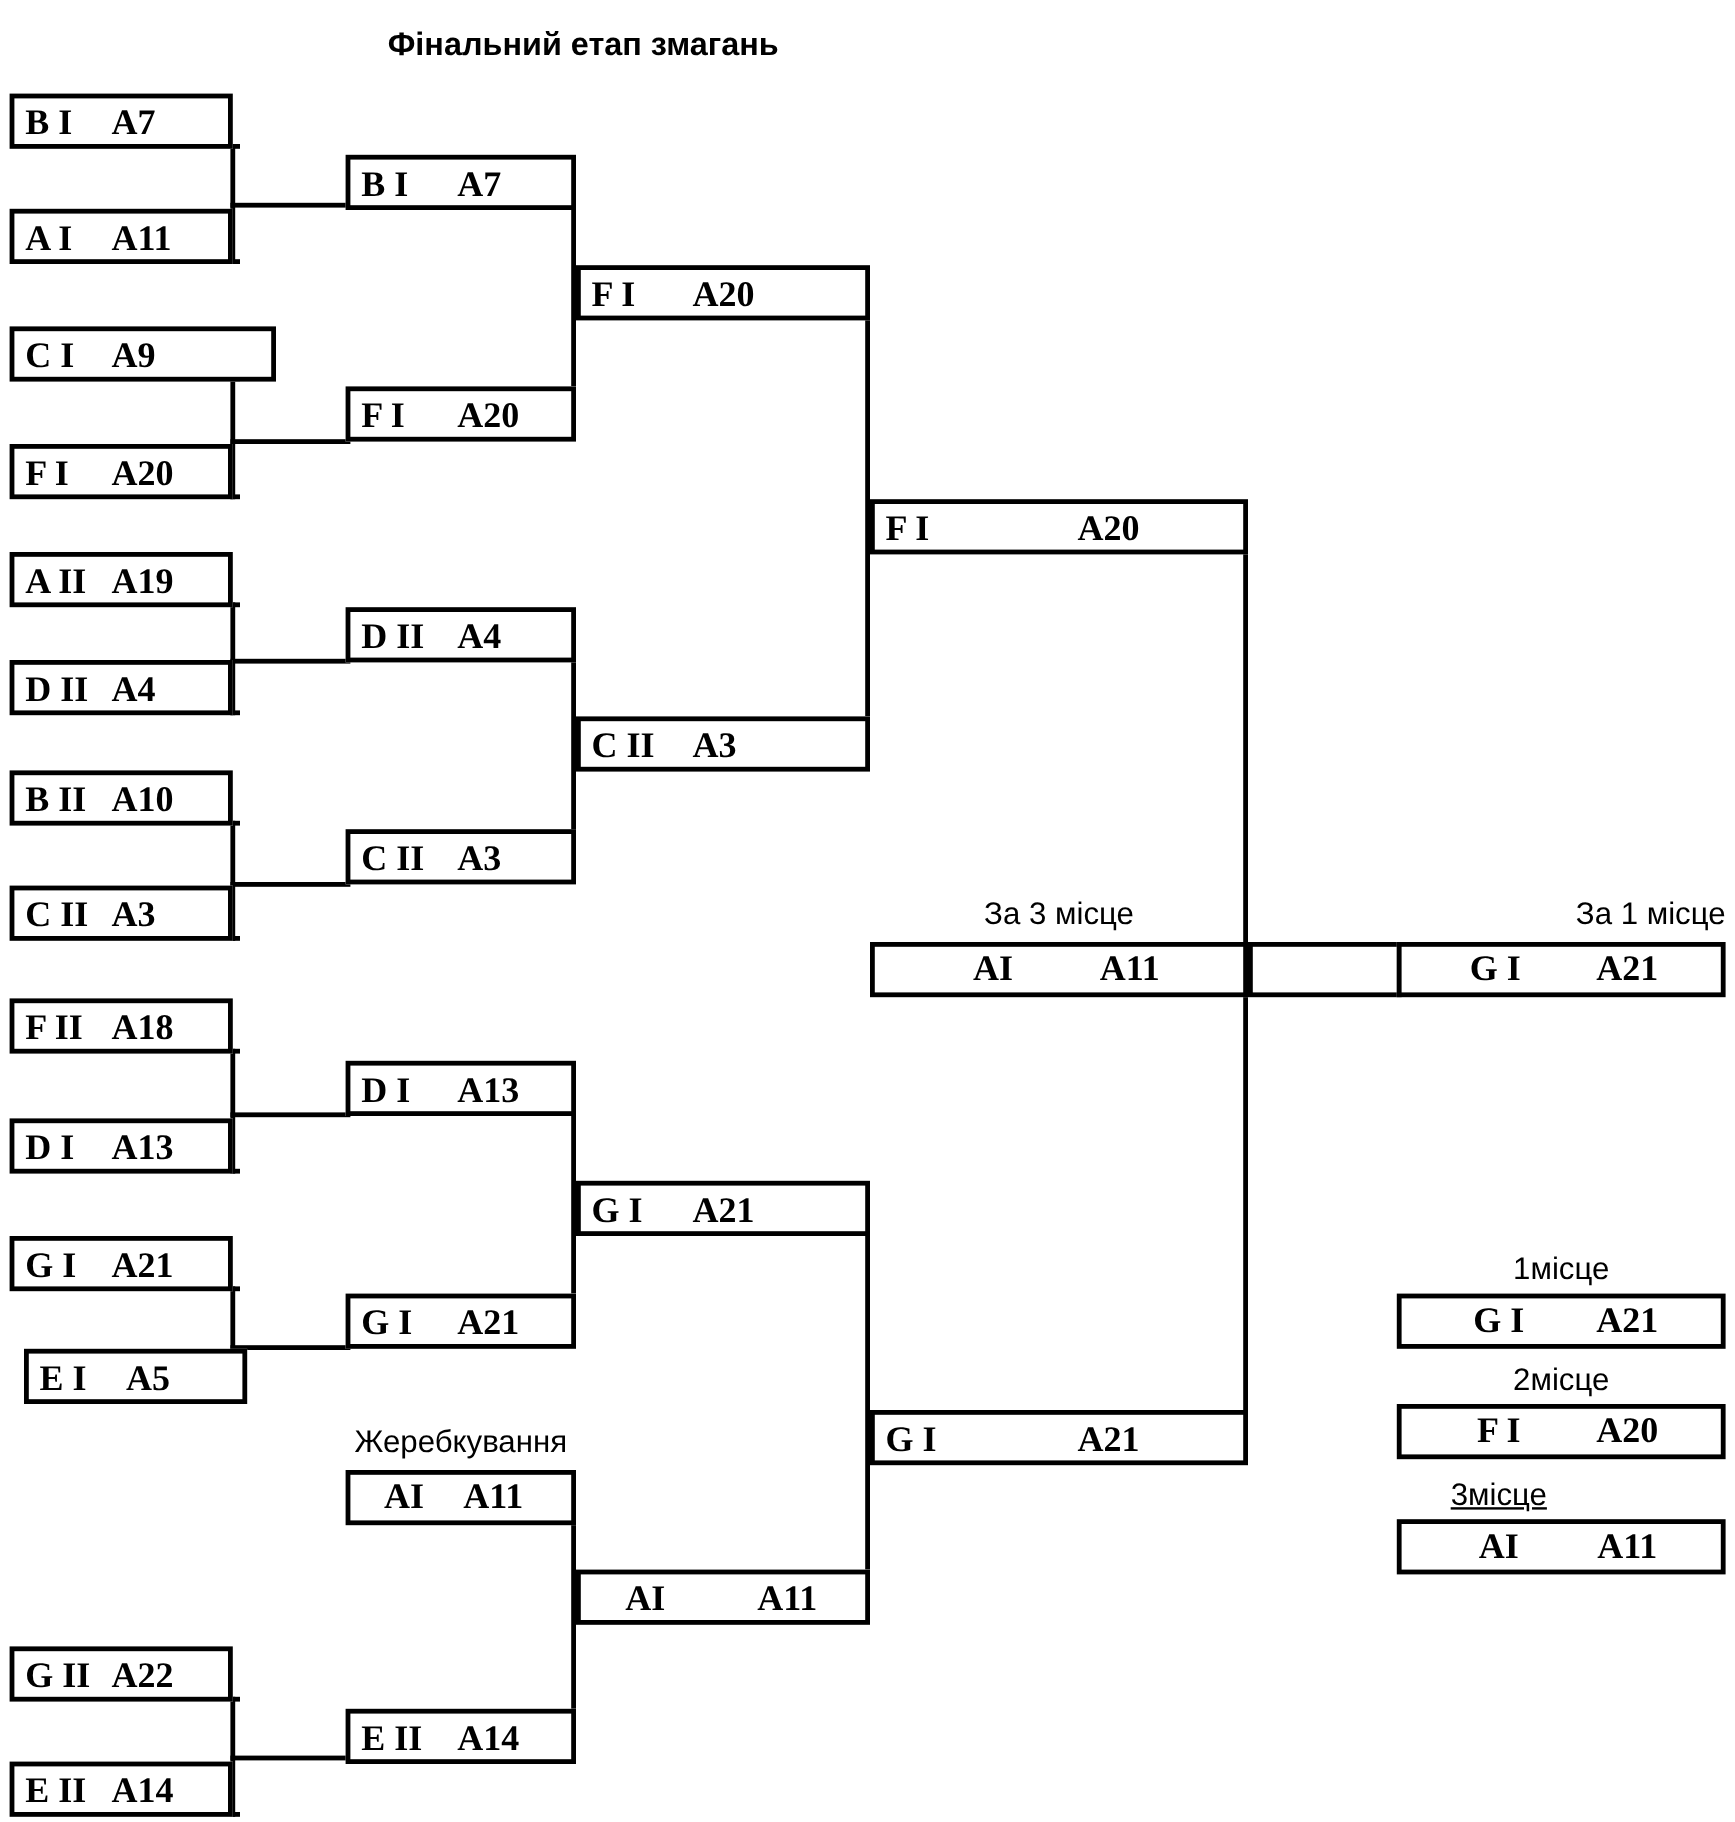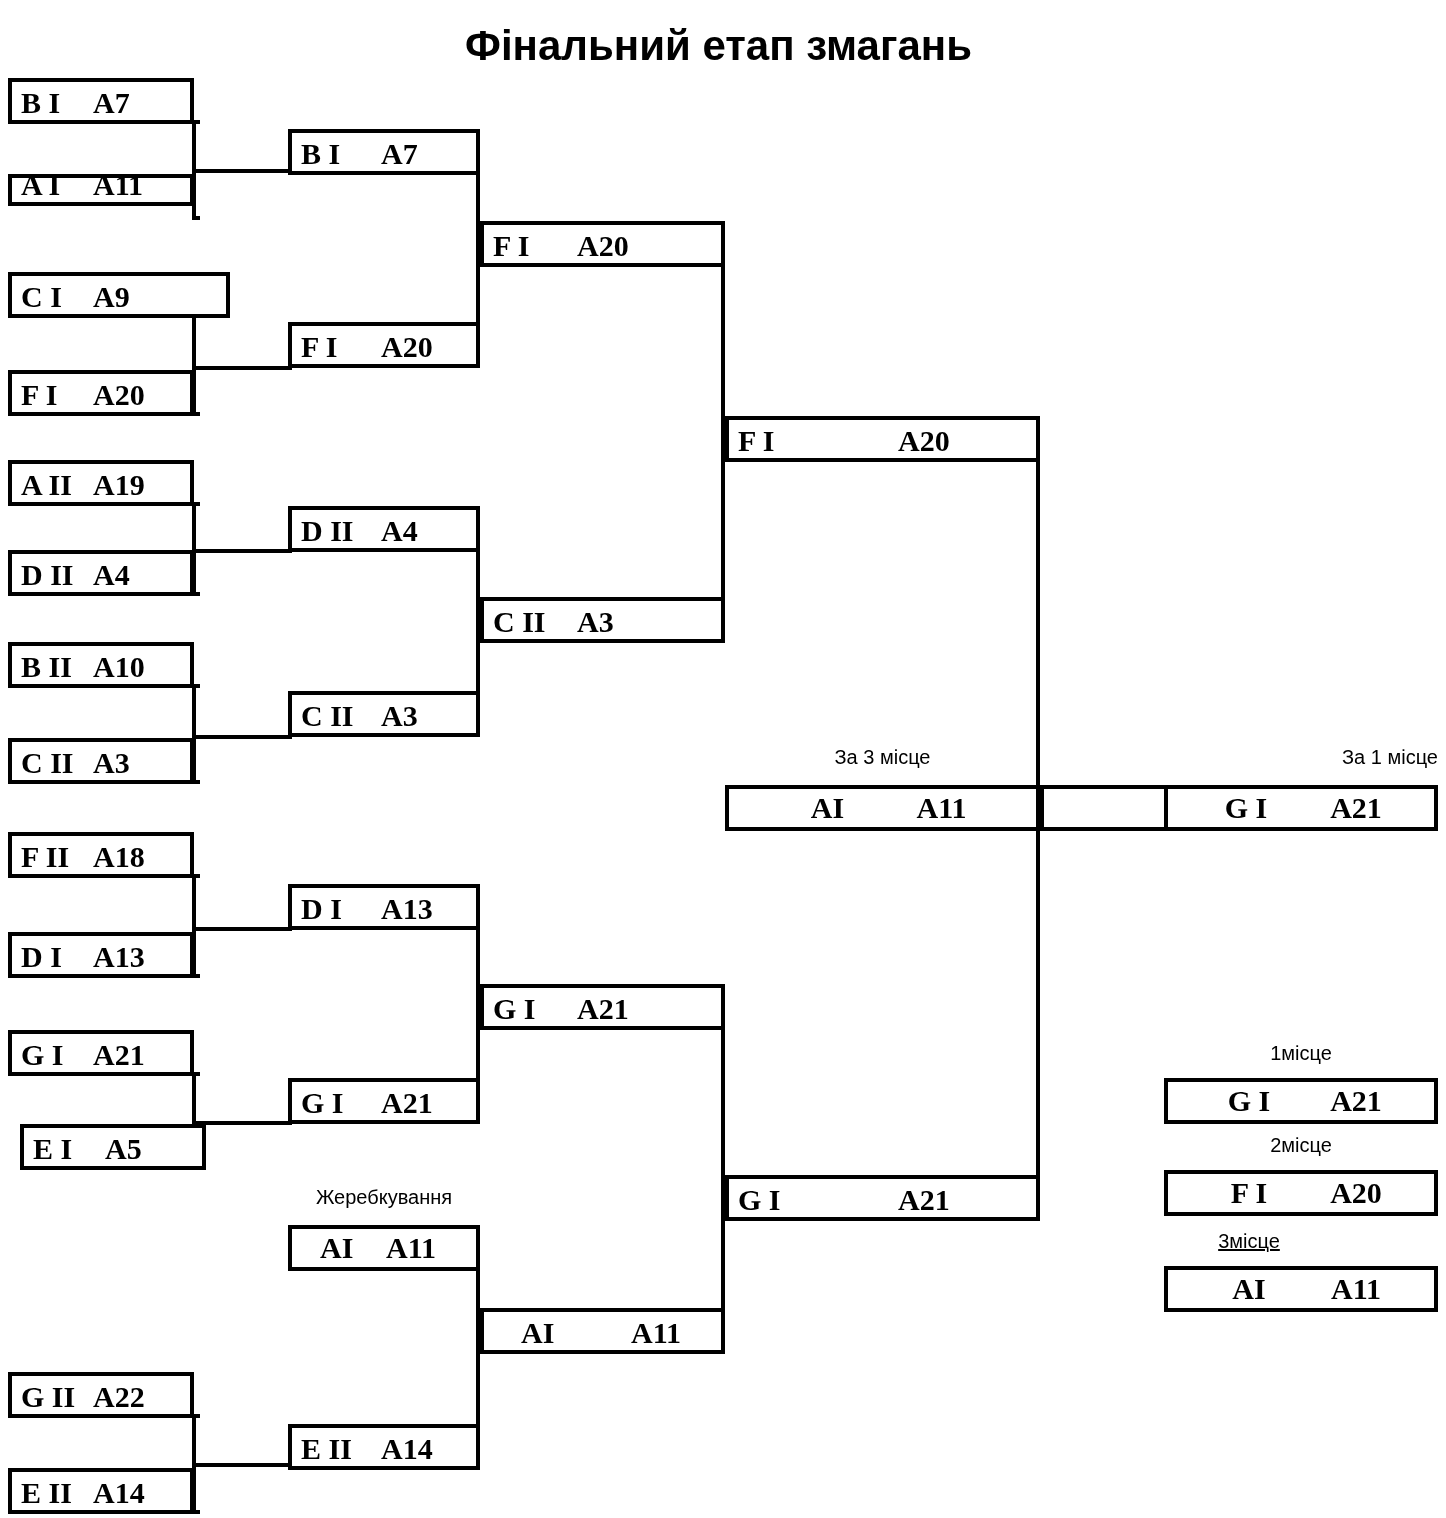--- a/index.html
+++ b/index.html
@@ -16,24 +16,24 @@
     height: 1518px;
     background: #ffffff;
     overflow: hidden;
   }
   
   #tournament-title {
     position: absolute;
     left: 0;
     top: 22px;
     width: 1242px;
-    text-align: right;
+    text-align: center;
     font-family: "Liberation Sans", sans-serif;
     font-weight: bold;
-    font-size: 42px;
+    font-size: 27px;
     color: #000000;
     letter-spacing: 0px;
     padding-right: 270px;
     box-sizing: border-box;
   }
   
   .match-box {
     position: absolute;
     box-sizing: border-box;
     border: 4px solid #000000;
@@ -84,21 +84,21 @@
   
   .conn {
     position: absolute;
     background: #000000;
     z-index: 1;
   }
   
   .caption {
     position: absolute;
     font-family: "Liberation Sans", sans-serif;
-    font-size: 20px;
+    font-size: 26px;
     font-weight: normal;
     color: #000000;
     white-space: nowrap;
     text-align: center;
     z-index: 4;
   }
   
   .spacer-box {
     position: absolute;
     box-sizing: border-box;
@@ -160,21 +160,21 @@
   <div class="conn" style="left:721px; top:263px; width:4px; height:334px;"></div>
 
   <div class="conn" style="left:721px; top:1026px; width:4px; height:282px;"></div>
 
   <div class="conn" style="left:1036px; top:458px; width:4px; height:760px;"></div>
 
   <div class="match-box r1 align-left" style="left:8px; top:78px; width:186px; height:46px;">
     <span class="team-code">B I</span>
       <span class="team-num">A7</span>
   </div>
-  <div class="match-box r1 align-left" style="left:8px; top:174px; width:186px; height:32px;">
+  <div class="match-box r1 align-left" style="left:8px; top:174px; width:186px; height:46px;">
     <span class="team-code">A I</span>
       <span class="team-num">A11</span>
   </div>
   <div class="match-box r1 align-left" style="left:8px; top:272px; width:222px; height:46px;">
     <span class="team-code">C I</span>
       <span class="team-num">A9</span>
   </div>
   <div class="match-box r1 align-left" style="left:8px; top:370px; width:186px; height:46px;">
     <span class="team-code">F I</span>
       <span class="team-num">A20</span>

